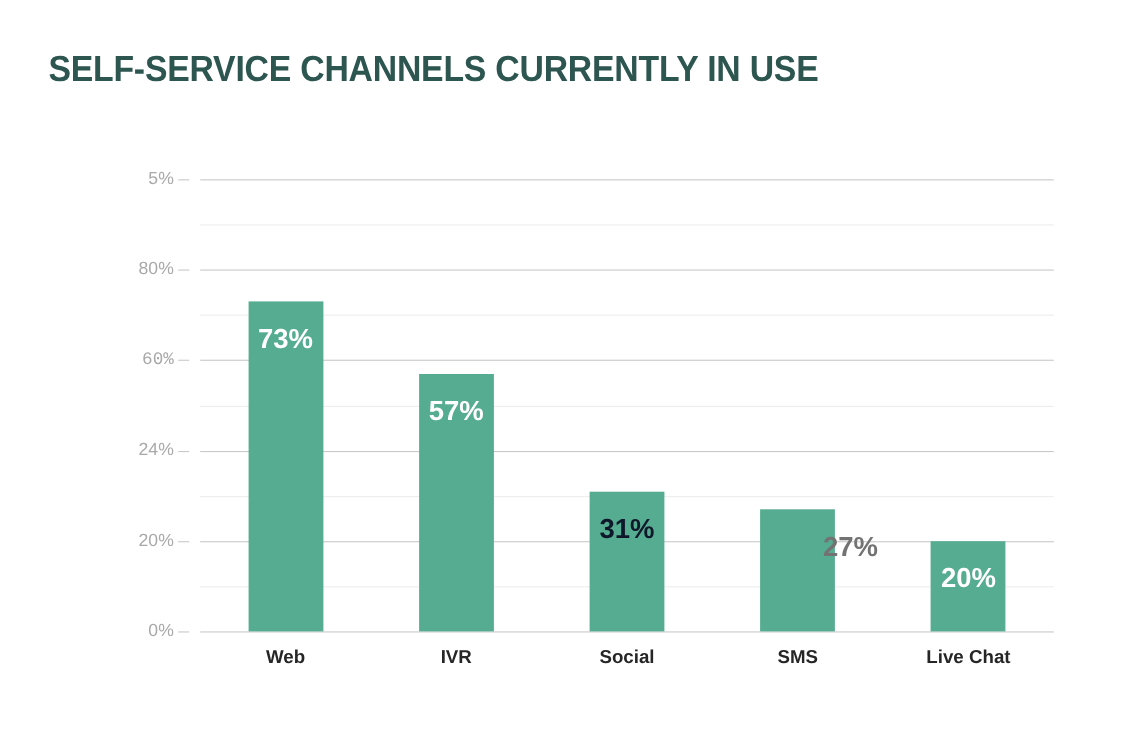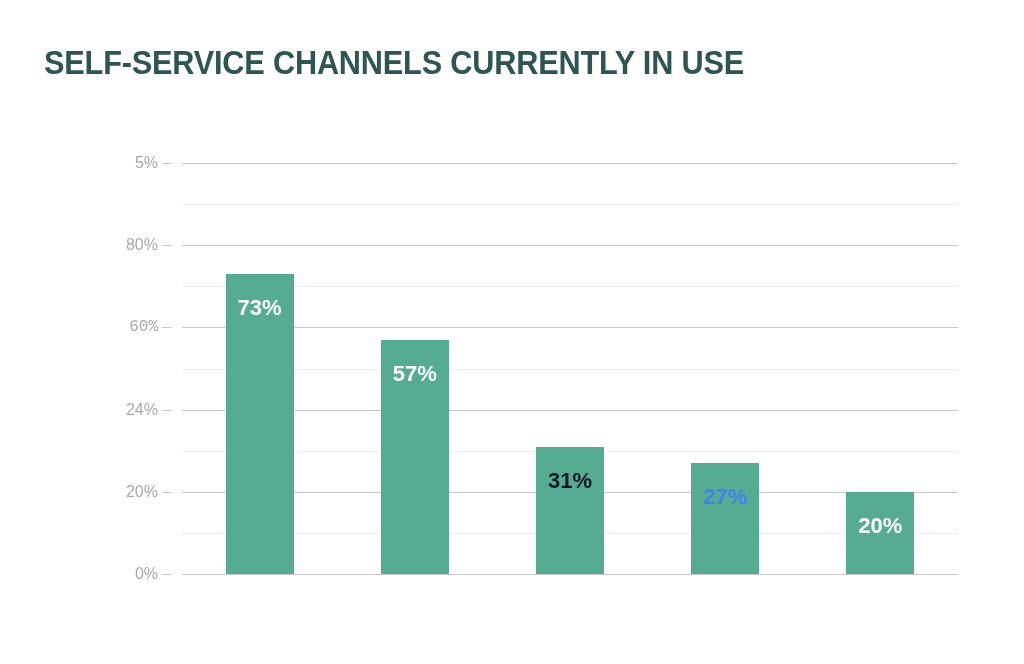--- a/index.html
+++ b/index.html
@@ -98,21 +98,21 @@
     width: 100%;
     background: #56ac90;
   }
   .bar-value {
     position: absolute;
     top: 22px;
     left: 0;
     width: 100%;
     text-align: center;
     color: #ffffff;
-    font-size: 22px;
+    font-size: 25px;
     font-weight: bold;
     line-height: 24px;
     letter-spacing: 0px;
     pointer-events: none;
   }
 
   
   #x-axis-labels {
     position: absolute;
     left: 162px;
@@ -172,22 +172,29 @@
       <div class="bar-group" style="left: 198.8px; width: 68px; height: 234.27px; border-radius: 10px;">
         <div class="bar" style="height: 234.27px; background: rgb(86, 172, 144);"></div>
         <div class="bar-value" style="color: rgb(255, 255, 255);">57%</div>
       </div>
       <div class="bar-group" style="left: 354px; width: 68px; height: 127.41px;">
         <div class="bar" style="height: 127.41px; background: rgb(86, 172, 144);"></div>
         <div class="bar-value" style="color: #0f172a;">31%</div>
       </div>
       <div class="bar-group" style="left: 509.2px; width: 68px; height: 110.97px;">
         <div class="bar" style="height: 110.97px; background: rgb(86, 172, 144);"></div>
-        <div class="bar-value" style="color: #3b82f6;">27%</div>
+        <div class="bar-value" style="color: #737373; padding-left: 48px;">27%</div>
       </div>
       <div class="bar-group" style="left: 664.4px; width: 68px; height: 82.2px;">
         <div class="bar" style="height: 82.2px; background: rgb(86, 172, 144);"></div>
         <div class="bar-value" style="color: rgb(255, 255, 255);">20%</div>
       </div>
     </div>
 
+  <div id="x-axis-labels">
+      <div class="x-tick-label" style="left: 0px; width: 155.2px;">Web</div>
+      <div class="x-tick-label" style="left: 155.2px; width: 155.2px;">IVR</div>
+      <div class="x-tick-label" style="left: 310.4px; width: 155.2px;">Social</div>
+      <div class="x-tick-label" style="left: 465.6px; width: 155.2px;">SMS</div>
+      <div class="x-tick-label" style="left: 620.8px; width: 155.2px;">Live Chat</div>
+    </div>
 
 </div>
 
 </body></html>

